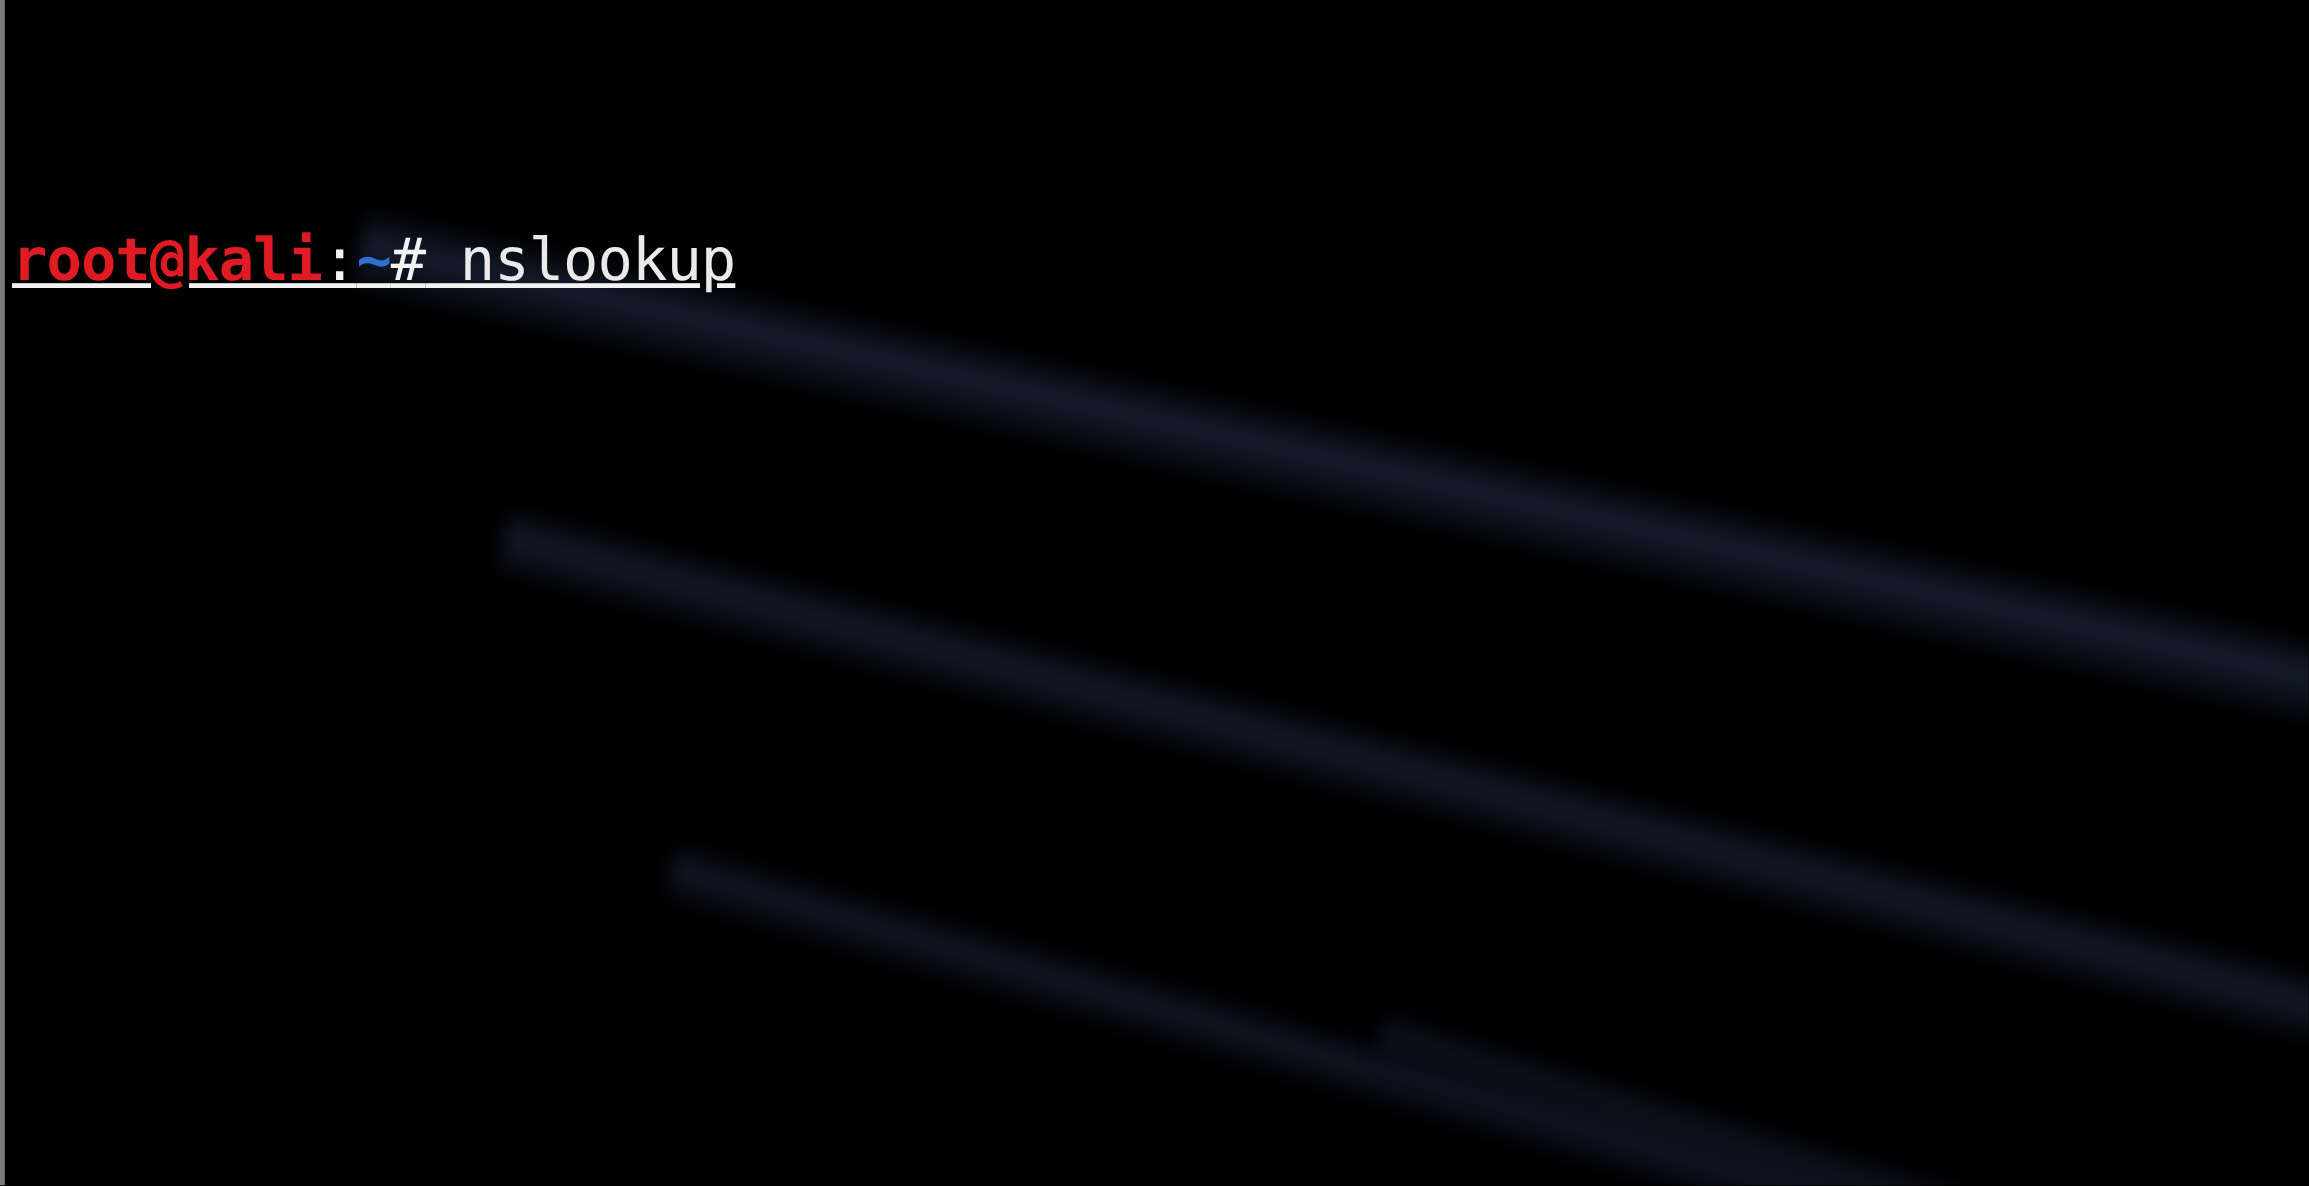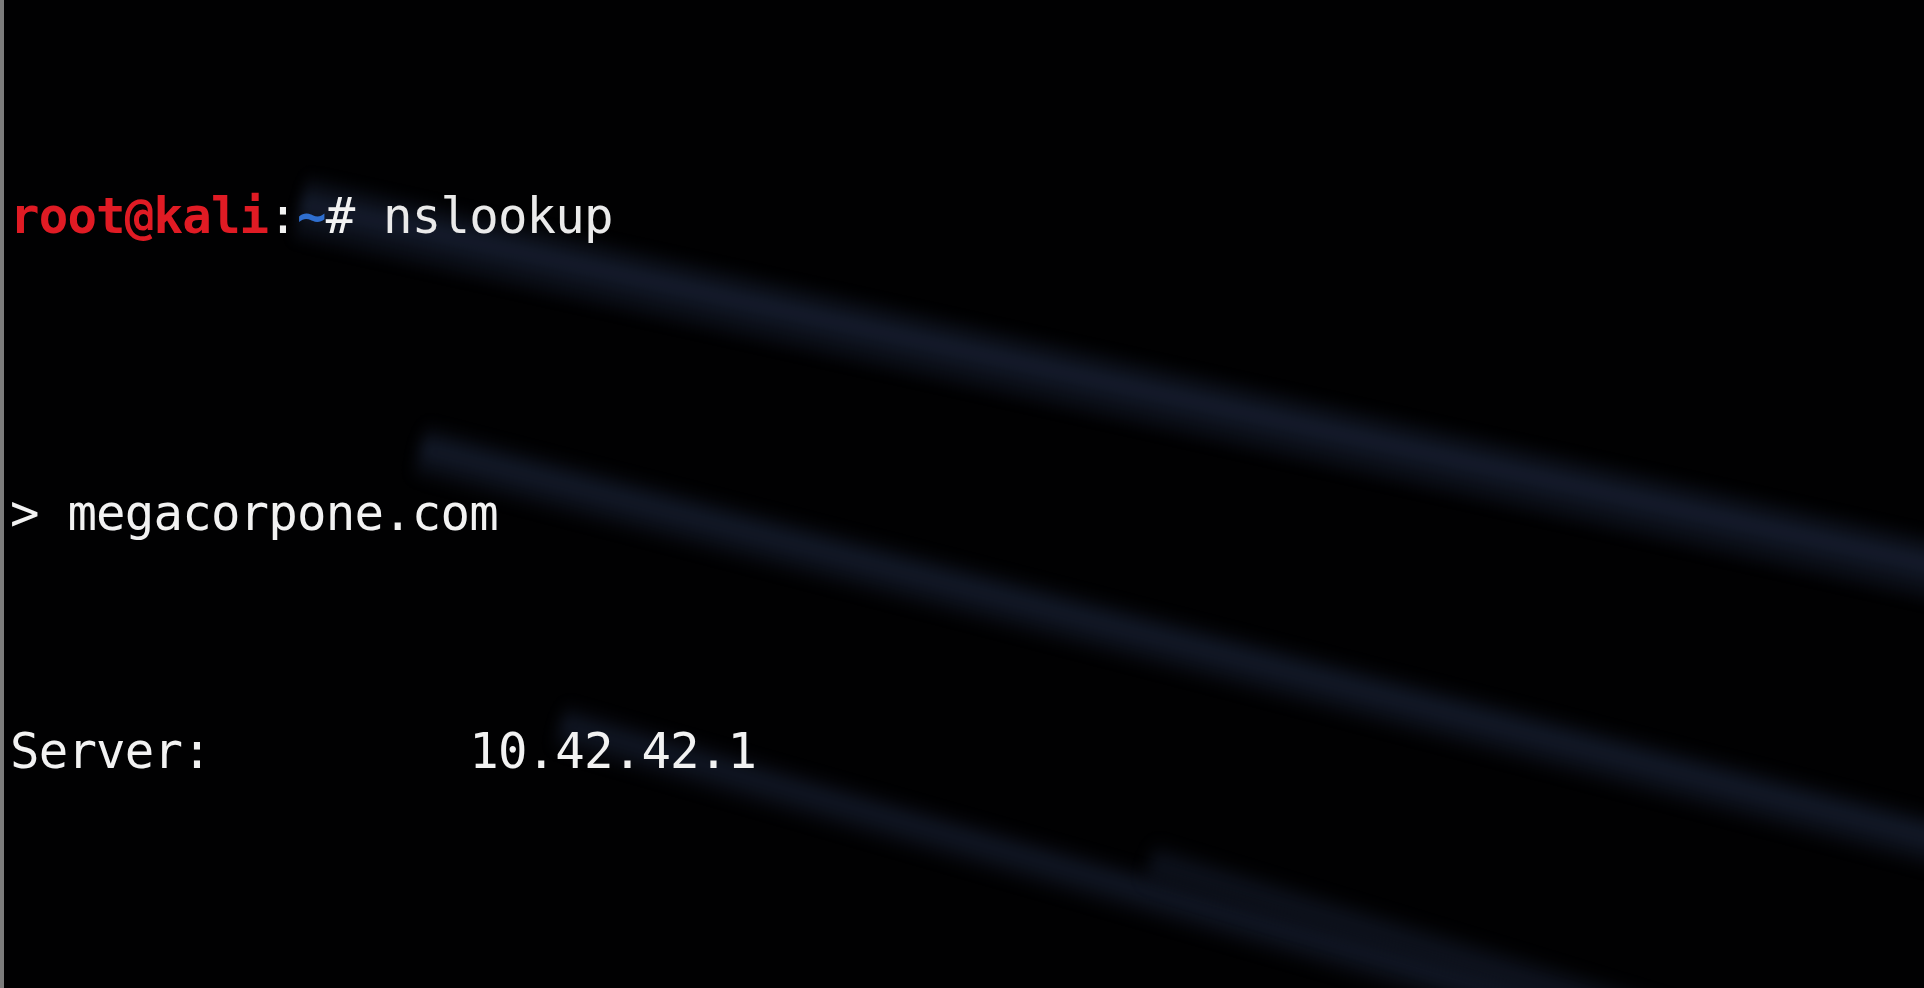--- a/index.html
+++ b/index.html
@@ -70,20 +70,21 @@
     font-family: "DejaVu Sans Mono", "Liberation Mono", monospace;
     font-size: 49px;
     line-height: 59.5px;
     letter-spacing: -0.8px;
     color: #f2f2f2;
     white-space: pre;
   }
   .term-line {
     height: 59.5px;
     white-space: pre;
+    text-decoration: underline;
   }
   .seg-red    { color: #e01b24; font-weight: bold; }
   .seg-white  { color: #f2f2f2; }
   .seg-blue   { color: #2f6fd0; font-weight: bold; }
   .seg-plain  { color: #eaeaea; }
 </style>
 </head>
 <body>
 
 <div id="terminal-window">
@@ -93,23 +94,21 @@
   <div class="wallpaper-band" id="band-3"></div>
   <div class="wallpaper-band" id="band-4"></div>
 
   <div id="window-left-border"></div>
 
   <div id="terminal-screen">
 
     <div class="term-line"><span class="seg-red">root@kali</span><span class="seg-white">:</span><span class="seg-blue">~</span><span class="seg-white">#</span><span class="seg-plain"> nslookup</span></div>
 
 
-    <div class="term-line">&gt; megacorpone.com</div>
 
-    <div class="term-line">Server:         10.42.42.1</div>
 
     
 
     
 
     
 
     
 
     

